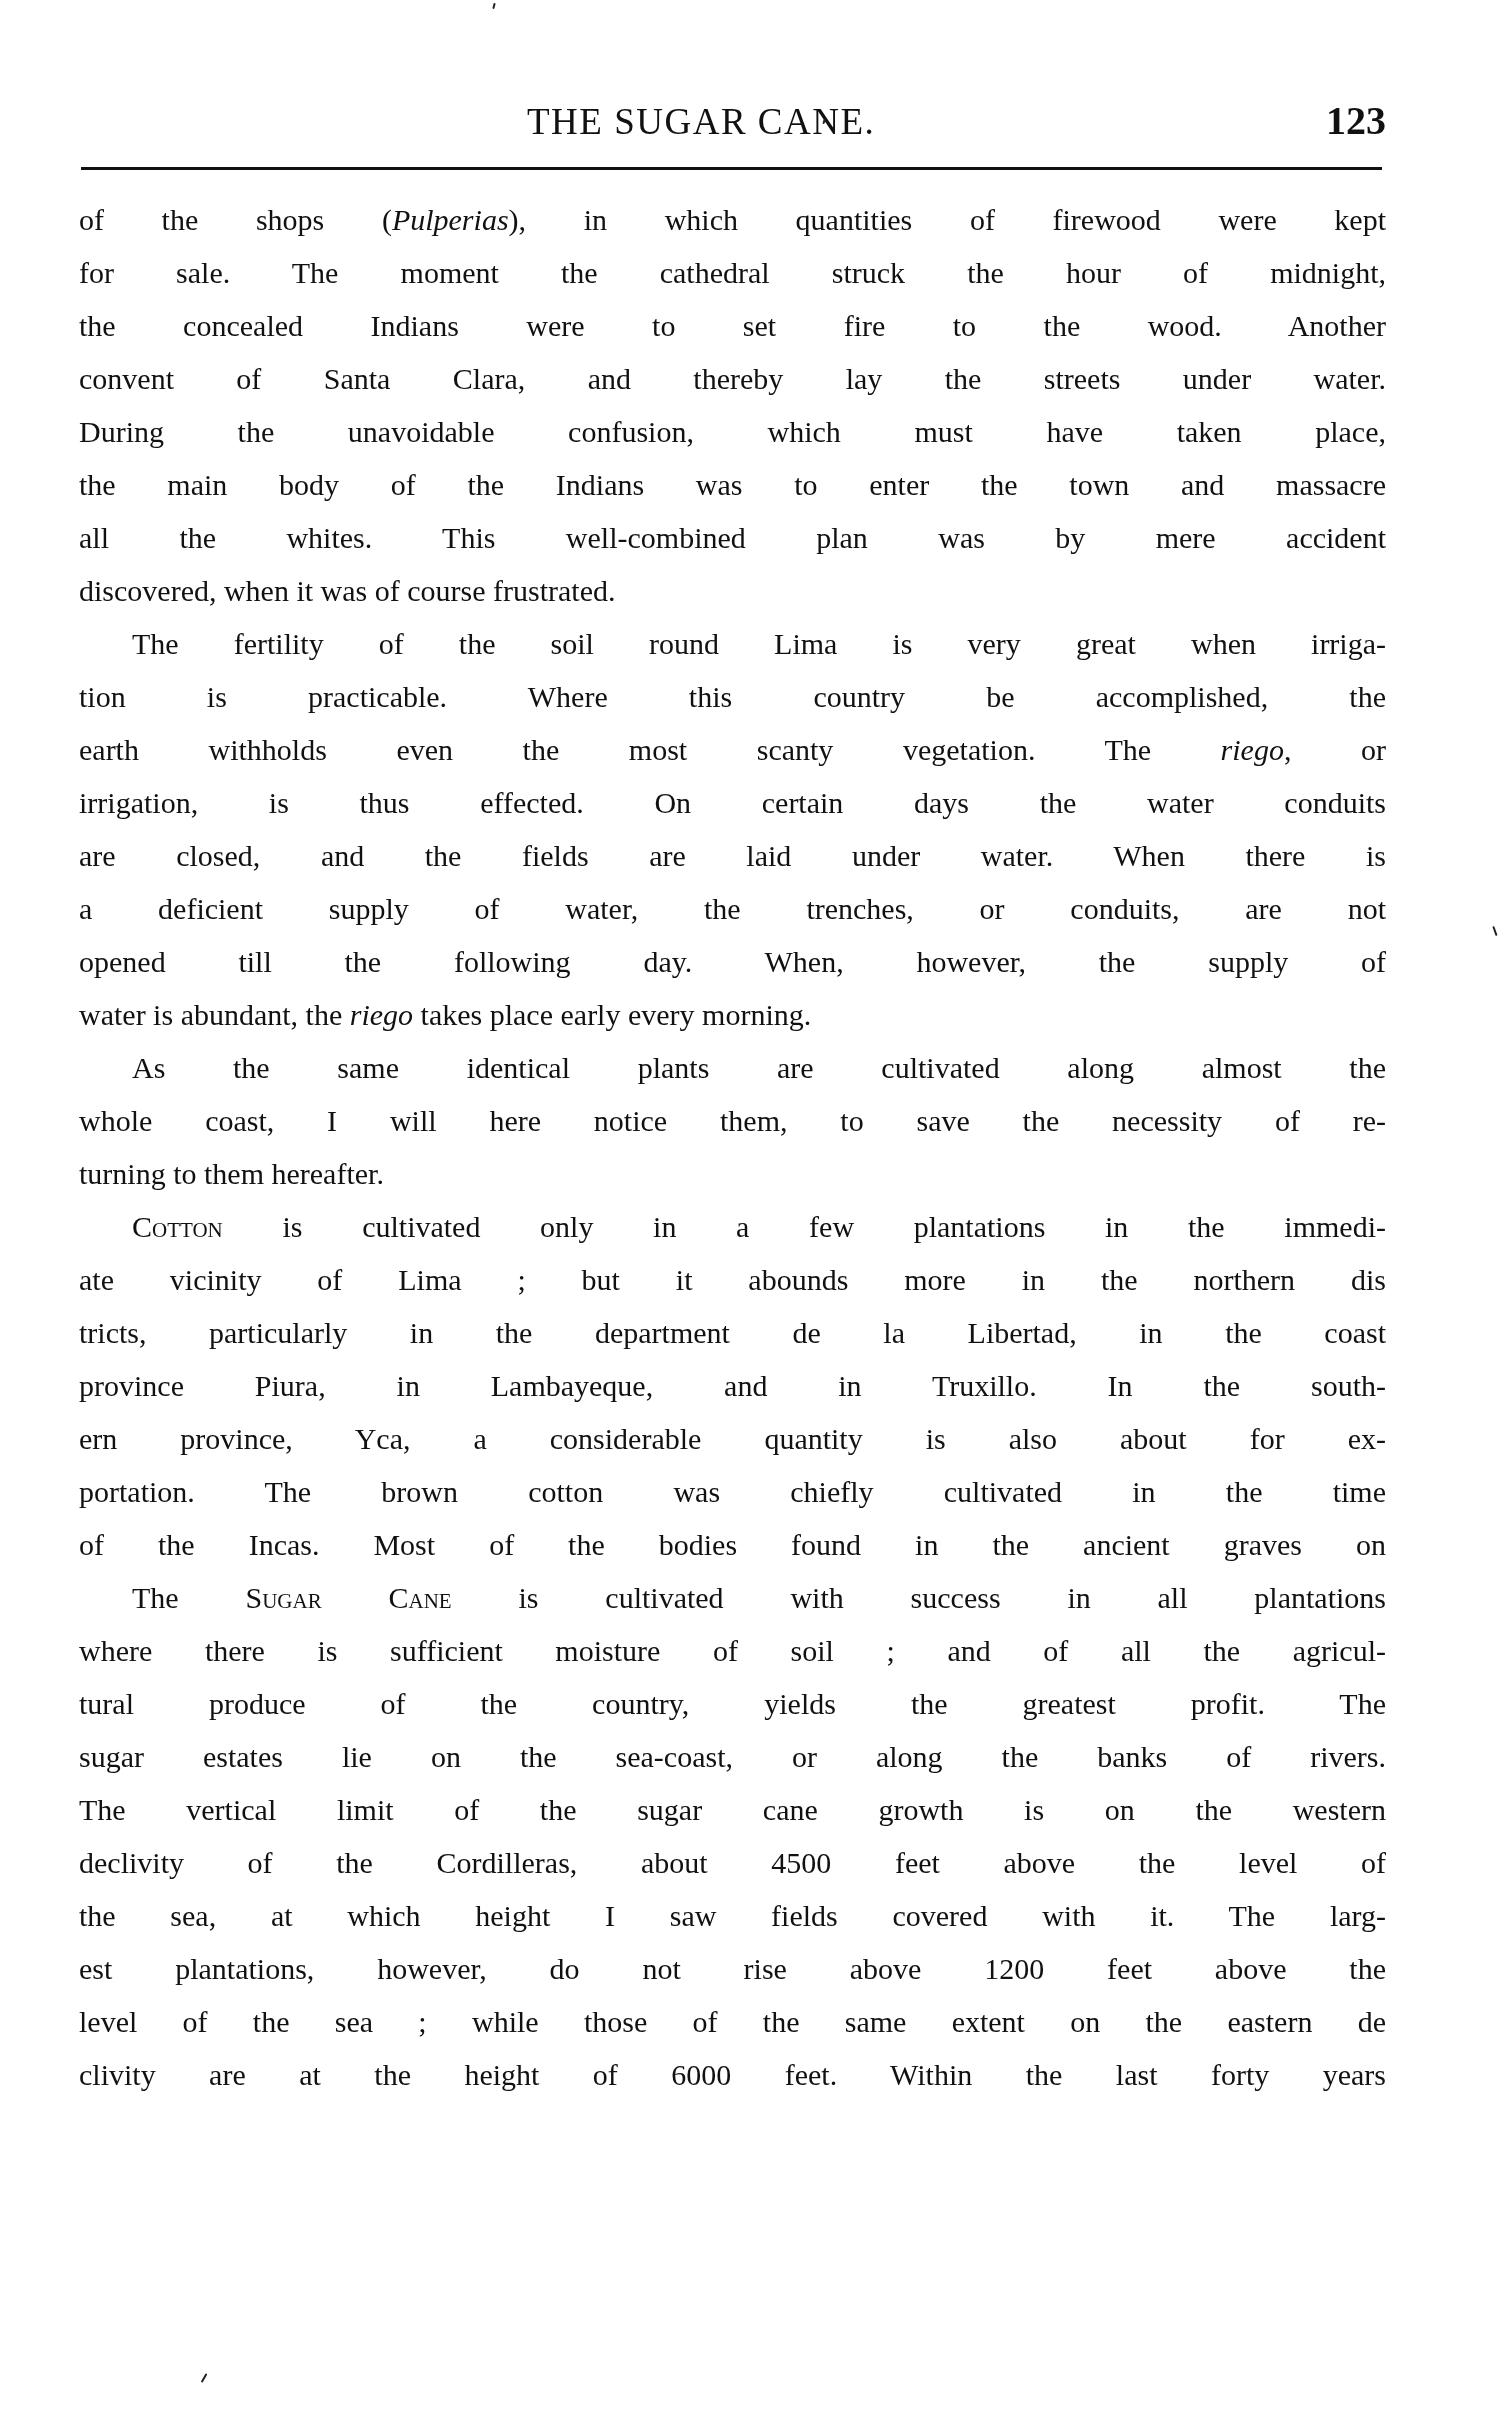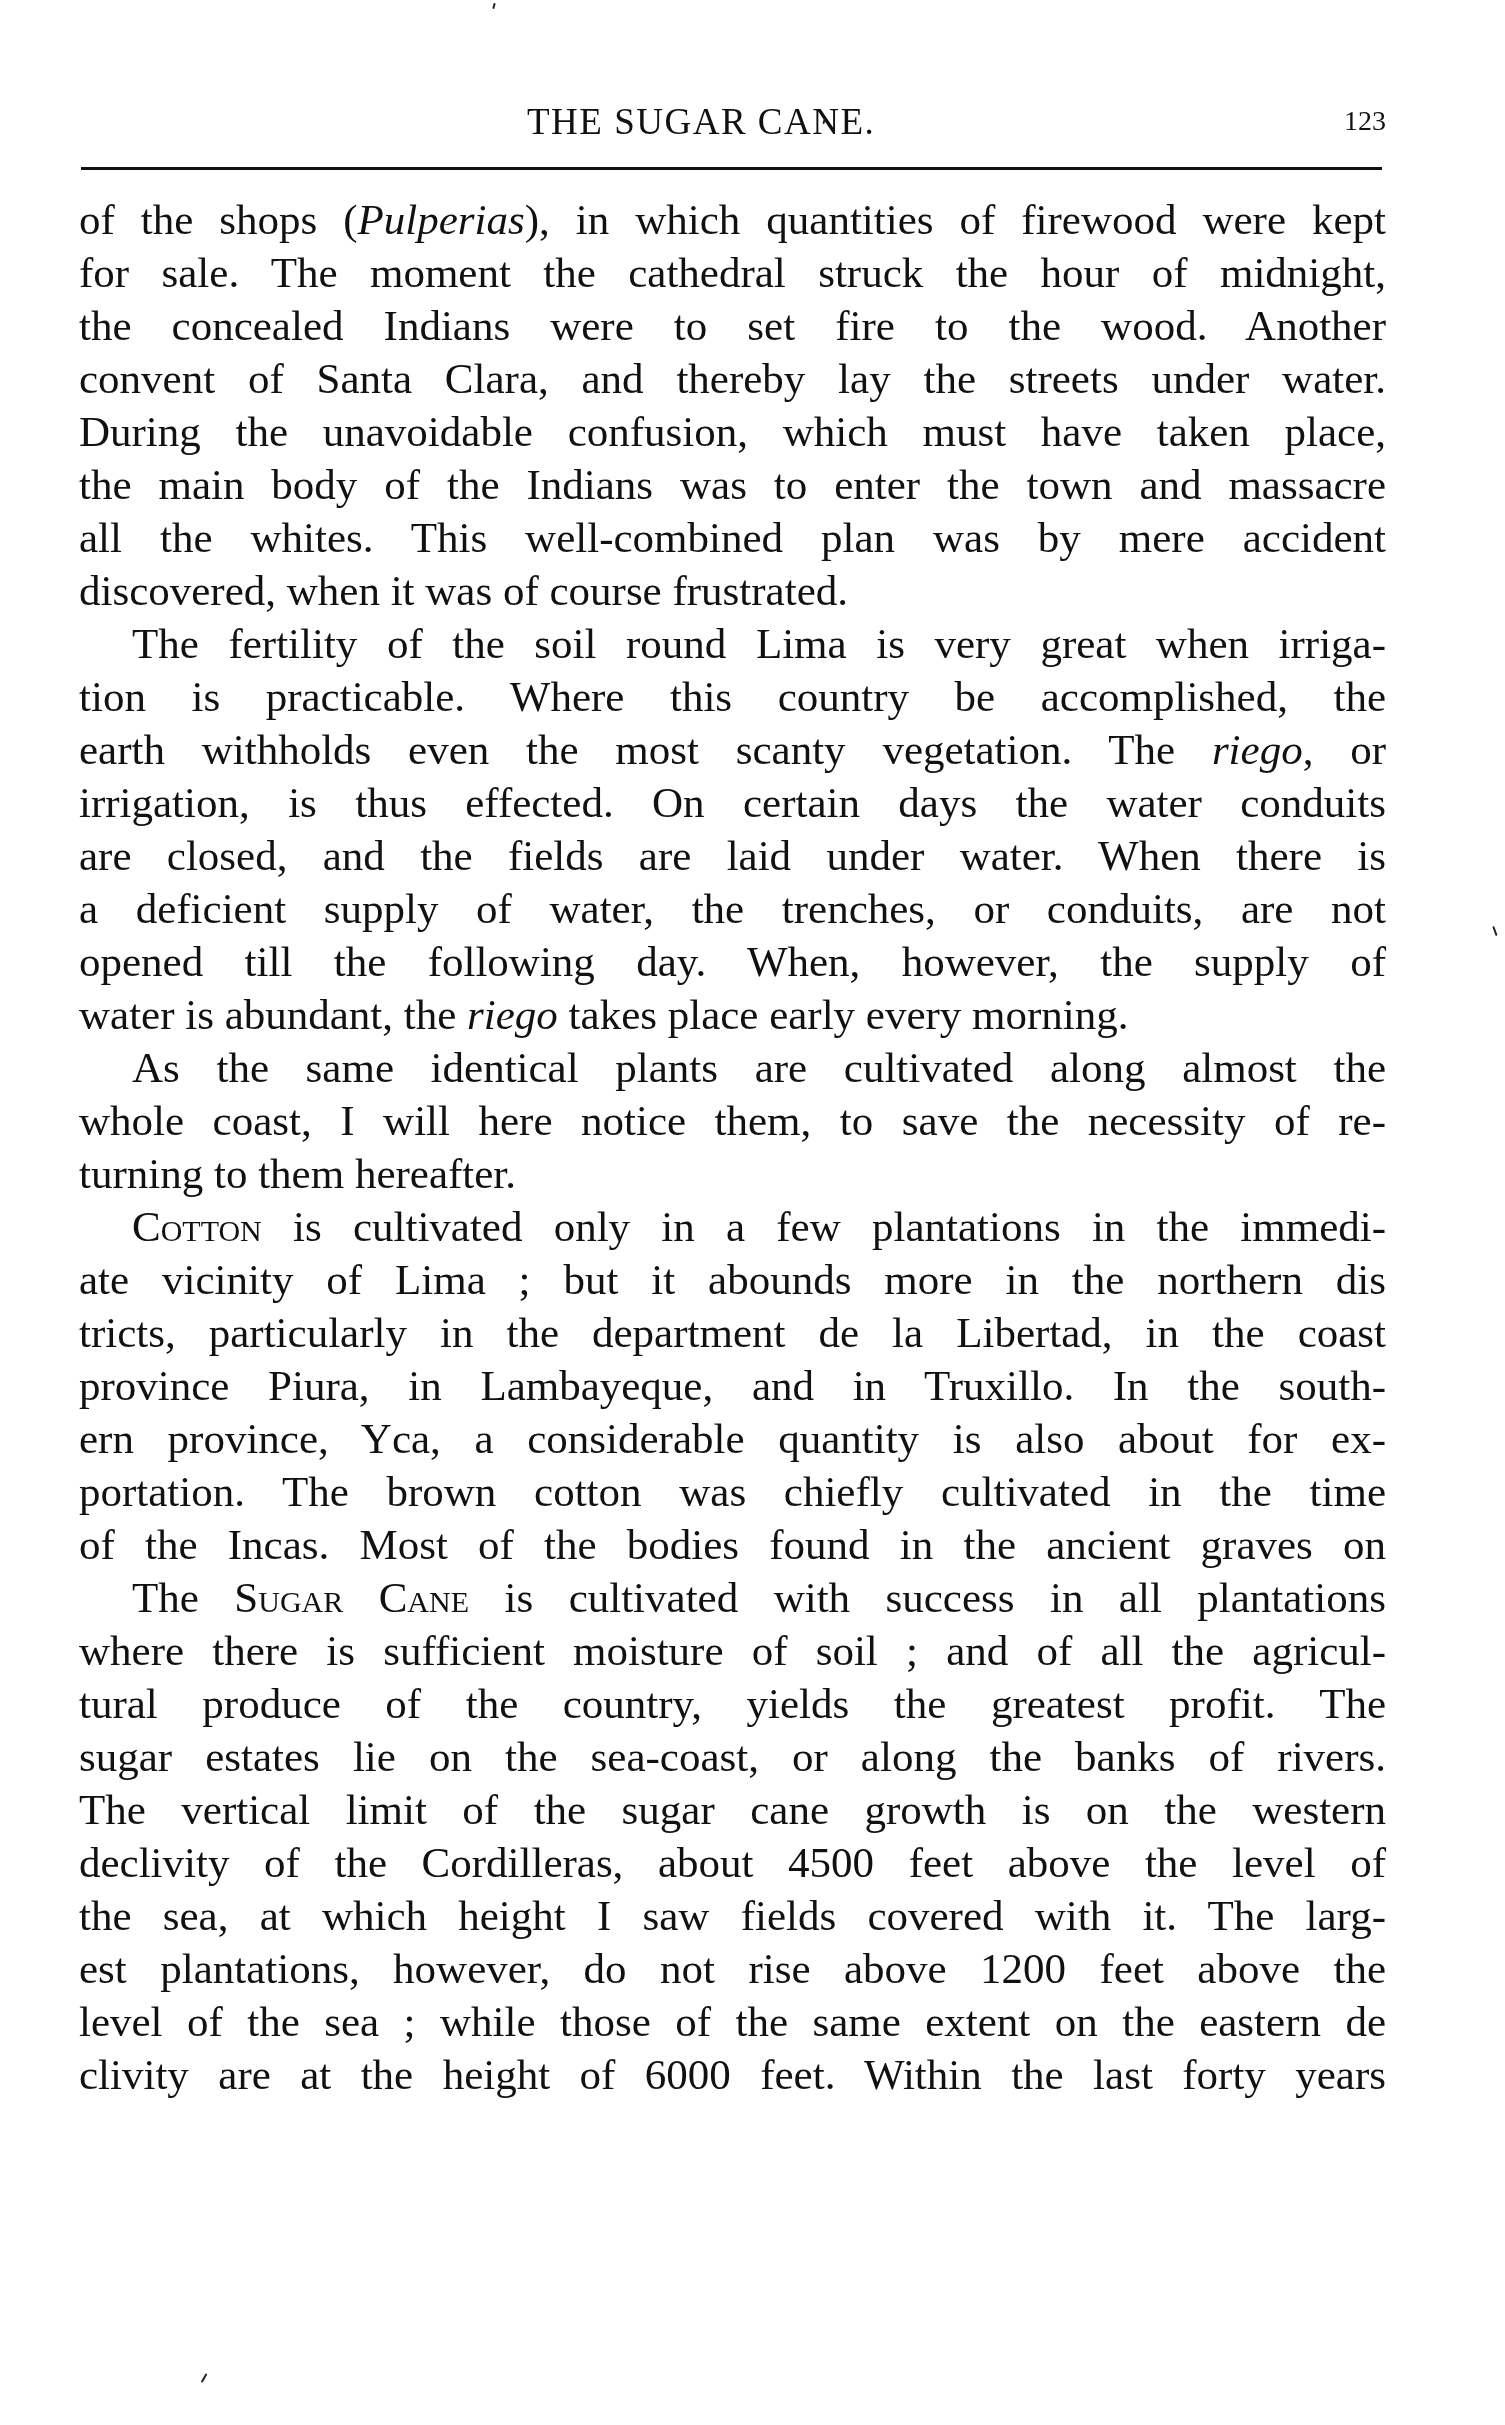--- a/index.html
+++ b/index.html
@@ -35,43 +35,43 @@
     top: 10.3px;
     font-size: 37px;
     letter-spacing: 1.5px;
     line-height: 44px;
     white-space: nowrap;
   }
   .page-number {
     position: absolute;
     right: 0;
     top: 8.8px;
-    font-size: 28px;
-    font-weight: normal;
+    font-size: 40px;
+    font-weight: bold;
     line-height: 44px;
   }
   .head-rule {
     position: absolute;
     left: 81px;
     top: 167px;
     width: 1301px;
     height: 2.9px;
     background: #111111;
   }
   .body-text {
     position: absolute;
     left: 79px;
     top: 193px;
     width: 1307px;
   }
   .line {
     display: block;
     height: 53px;
     line-height: 53px;
-    font-size: 43px;
+    font-size: 30px;
     text-align: justify;
     text-align-last: justify;
     white-space: nowrap;
     overflow: visible;
   }
   .line.last {
     text-align-last: left;
   }
   .line.indent {
     padding-left: 53px;

